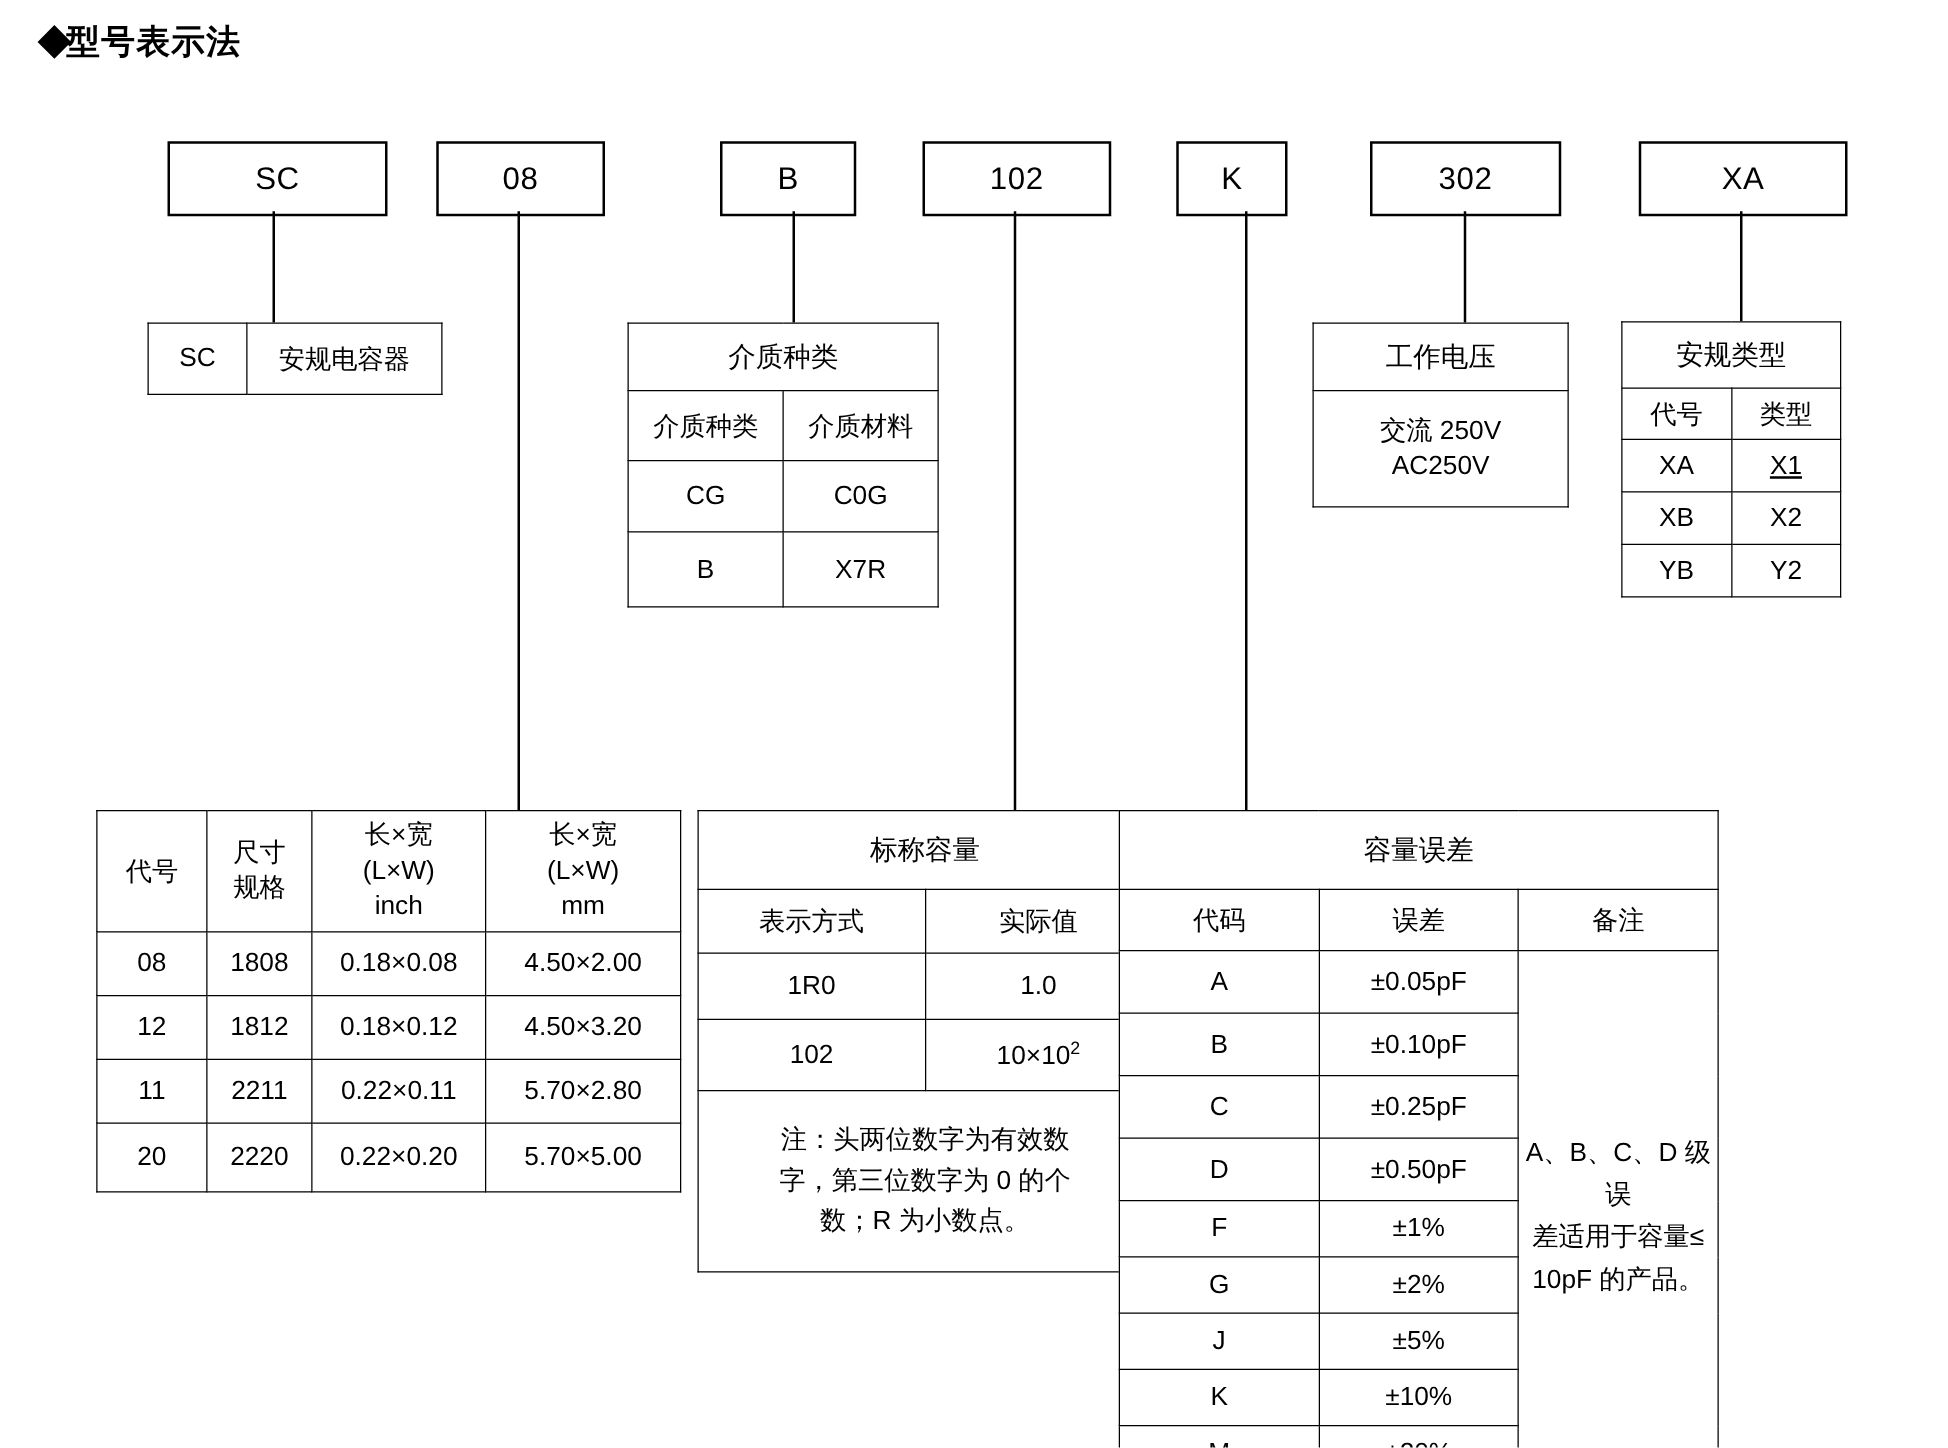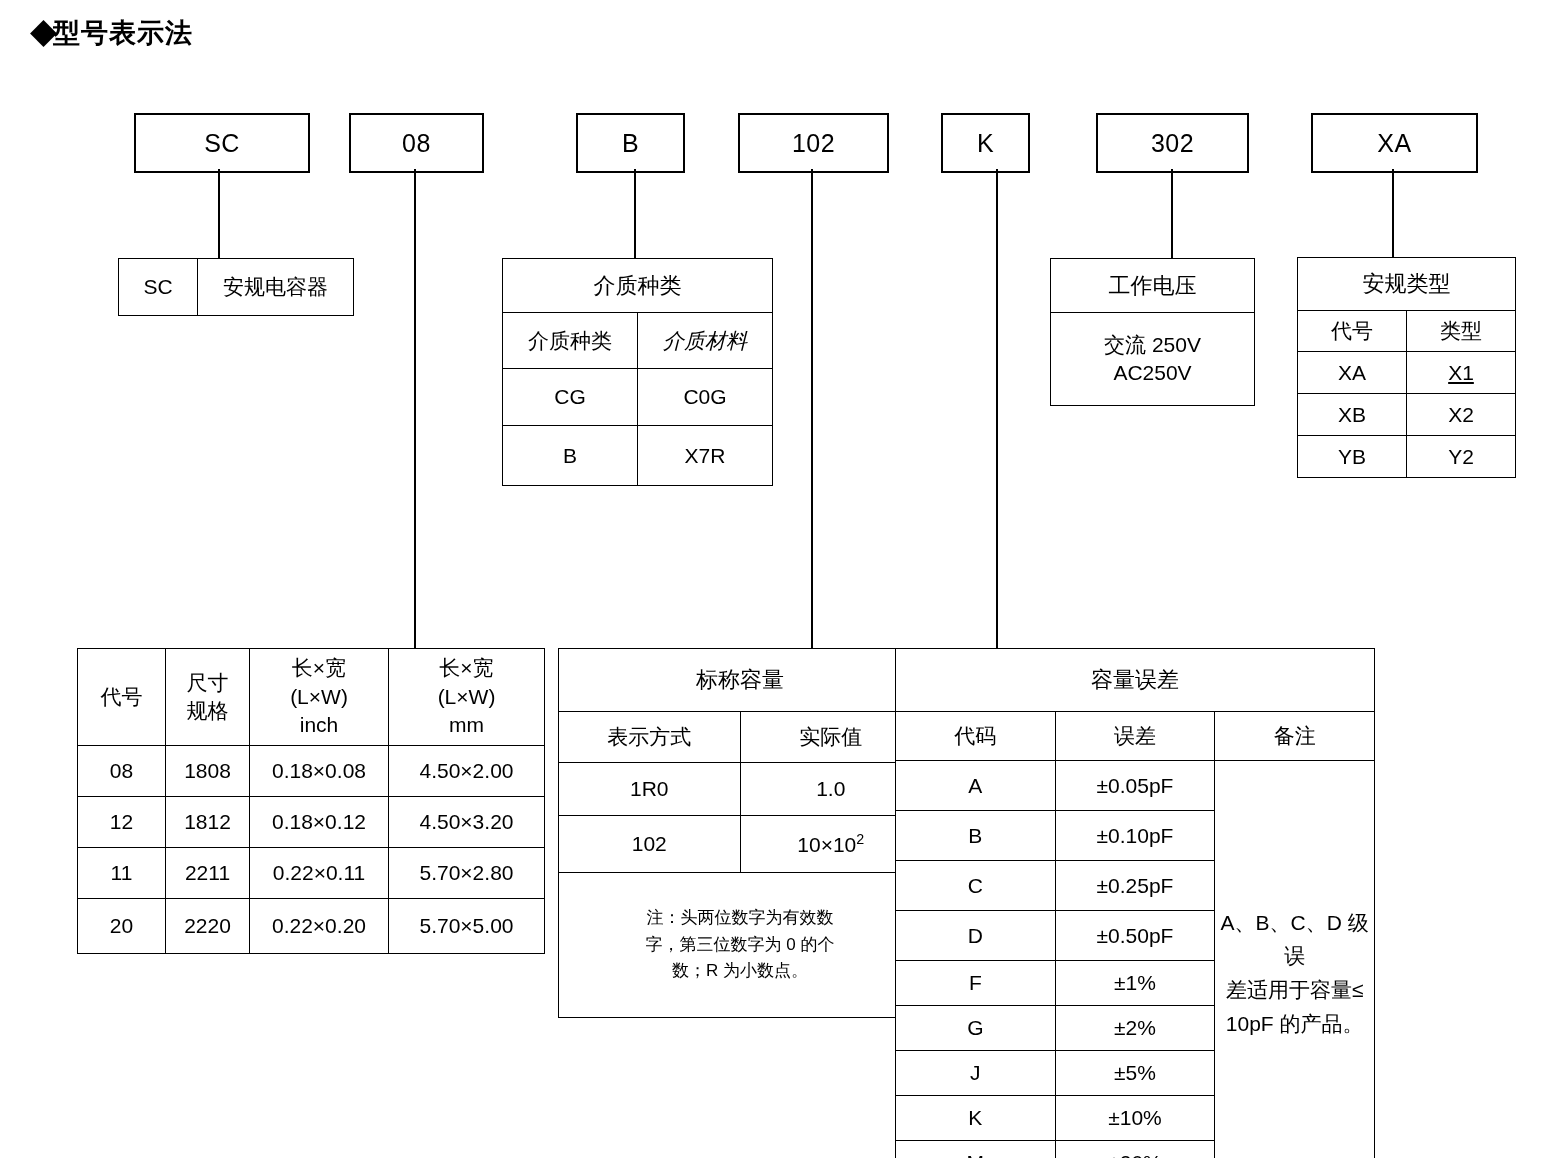--- a/index.html
+++ b/index.html
@@ -69,21 +69,21 @@
     font-weight: normal;
     padding: 2px 3px;
   }
   .t-title { font-size: 22px; }
   .t-head  { font-size: 21px; }
   .t-cell  { font-size: 21px; }
 
   .sub { font-size: 0.68em; vertical-align: super; }
 
   .note-cell {
-    font-size: 17px;
+    font-size: 21px;
     line-height: 1.55;
     text-align: center;
     padding: 10px 10px 16px 10px;
   }
   .remark-cell {
     font-size: 21px;
     line-height: 1.6;
     text-align: center;
     vertical-align: middle;
   }
@@ -135,28 +135,28 @@
 
 <table class="tbl" style="left:118px; top:258px; width:236px;">
   <tbody>
       <tr>
     <td class="t-cell" style="width:72px; height:52px;">SC</td>
     <td class="t-cell" style="height:52px;">安规电容器</td>
   </tr>
 </tbody>
   </table>
 
-<table class="tbl" style="left:502px; top:258px; width:271px;">
+<table class="tbl" style="left:502px; top:258px; width:249px;">
   <tbody>
       <tr>
     <td class="t-title" colspan="2" style="height:49px;">介质种类</td>
   </tr>
   <tr>
     <td class="t-head" style="width:137px; height:51px;">介质种类</td>
-    <td class="t-head" style="height:51px;font-style:italic;">介质材料</td>
+    <td class="t-head" style="height:51px;">介质材料</td>
   </tr>
   <tr>
     <td class="t-cell" style="height:52px;">CG</td>
     <td class="t-cell" style="height:52px;">C0G</td>
   </tr>
   <tr>
     <td class="t-cell" style="height:55px;">B</td>
     <td class="t-cell" style="height:55px;">X7R</td>
   </tr>
 </tbody>
@@ -169,21 +169,21 @@
   </tr>
   <tr>
     <td class="t-cell stack" style="height:88px;">
       <div>交流 250V</div>
       <div>AC250V</div>
     </td>
   </tr>
 </tbody>
   </table>
 
-<table class="tbl" style="left:1297px; top:257px; width:219px;">
+<table class="tbl" style="left:1297px; top:257px; width:176px;">
   <tbody>
       <tr>
     <td class="t-title" colspan="2" style="height:48px;">安规类型</td>
   </tr>
   <tr>
     <td class="t-head" style="width:111px; height:36px;">代号</td>
     <td class="t-head" style="height:36px;">类型</td>
   </tr>
   <tr>
     <td class="t-cell" style="height:37px;">XA</td>

